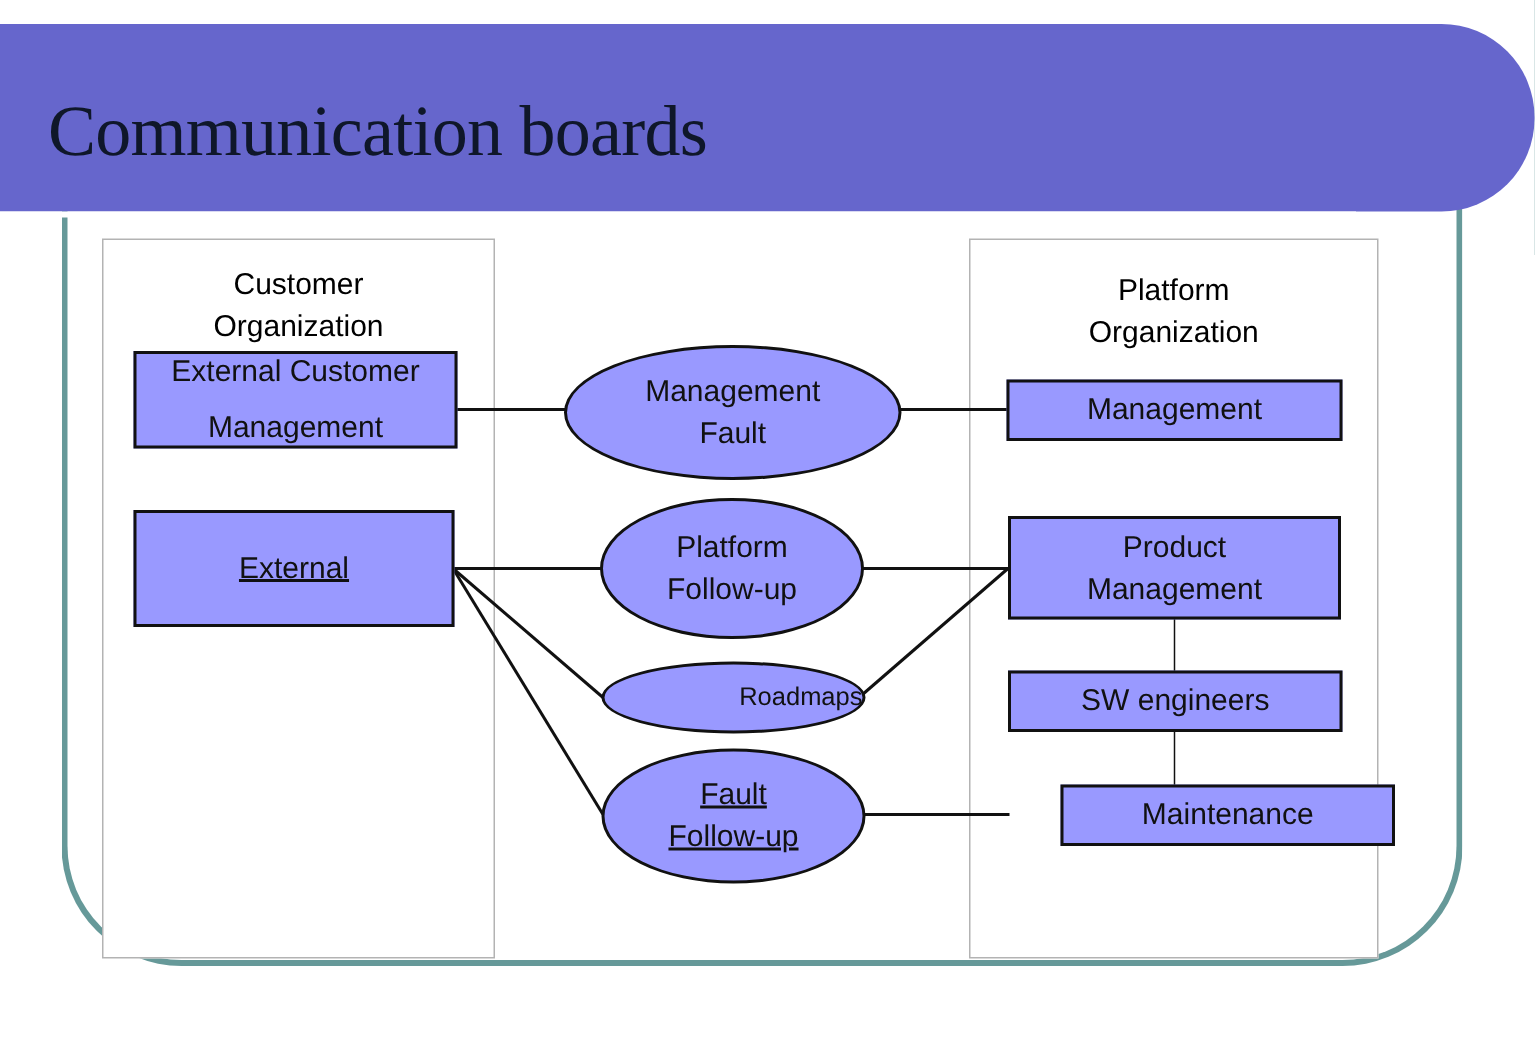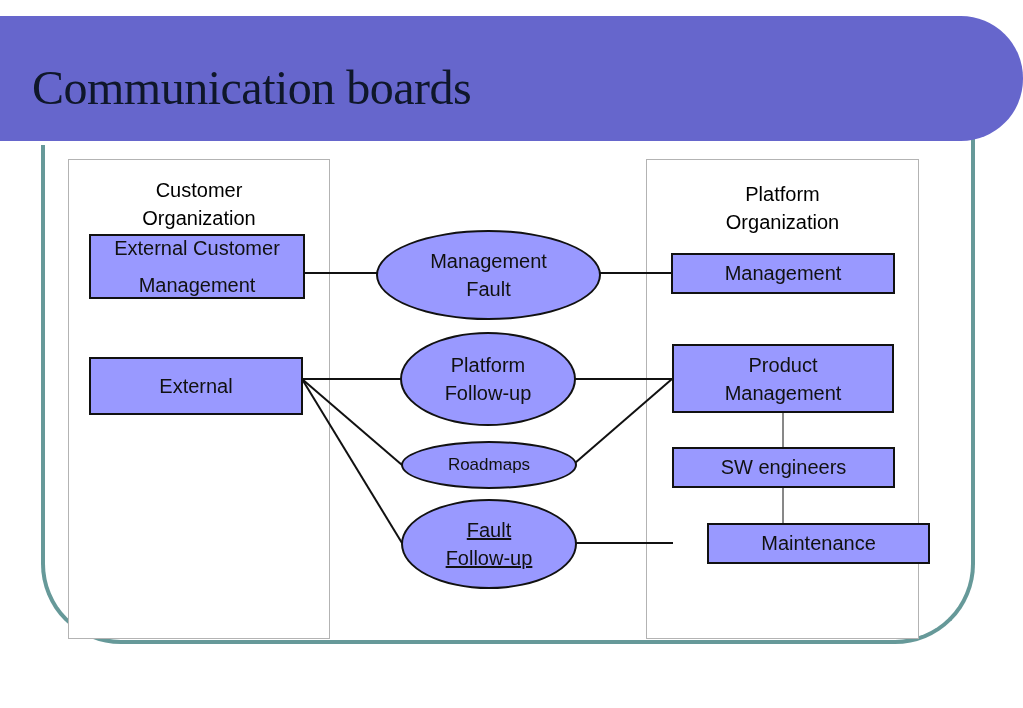--- a/index.html
+++ b/index.html
@@ -17,21 +17,21 @@
   .panel-label { position: absolute; text-align: center; font-size: 20px; line-height: 28px; color: #000; }
   .box { position: absolute; background: #9999FF; border: 2px solid #111; box-sizing: border-box;
          display: flex; align-items: center; justify-content: center; text-align: center;
          font-size: 20px; color: #111; }
   .ellipse { position: absolute; background: #9999FF; border: 2px solid #111; box-sizing: border-box;
              border-radius: 50%; display: flex; align-items: center; justify-content: center;
              text-align: center; font-size: 20px; line-height: 28px; color: #111; }
   svg.connectors { position: absolute; left: 0; top: 0; }
   .lh36 { line-height: 37px; }
   .lh28 { line-height: 28px; }
-  .small { font-size: 17px; }
+  .small { font-size: 17px; justify-content: flex-end; }
 </style>
 </head>
 <body>
 
 <div class="frame"></div>
 
 <div class="titlebar">
   <div class="title">Communication boards</div>
   <div class="underline"></div>
 </div>
@@ -60,21 +60,21 @@
     <line x1="575" y1="543" x2="673" y2="543"></line>
     <line x1="783" y1="411" x2="783" y2="449" stroke-width="1"></line>
     <line x1="783" y1="487" x2="783" y2="524" stroke-width="1"></line>
   </g>
 </svg>
 
 <div class="box" style="left:89px; top:234px; width:216px; height:65px; flex-direction:column;">
   <div class="lh36">External Customer</div>
   <div class="lh36">Management</div>
 </div>
-<div class="box" style="left:89px; top:357px; width:214px; height:58px; flex-direction:column;">
+<div class="box" style="left:89px; top:340px; width:214px; height:78px; flex-direction:column;text-decoration:underline;">
   <div class="lh36">External</div>
 </div>
 
 <div class="ellipse" style="left:376px; top:230px; width:225px; height:90px; flex-direction:column;">
   <div>Management</div>
   <div>Fault</div>
 </div>
 <div class="ellipse" style="left:400px; top:332px; width:176px; height:94px; flex-direction:column;">
   <div>Platform</div>
   <div>Follow-up</div>

